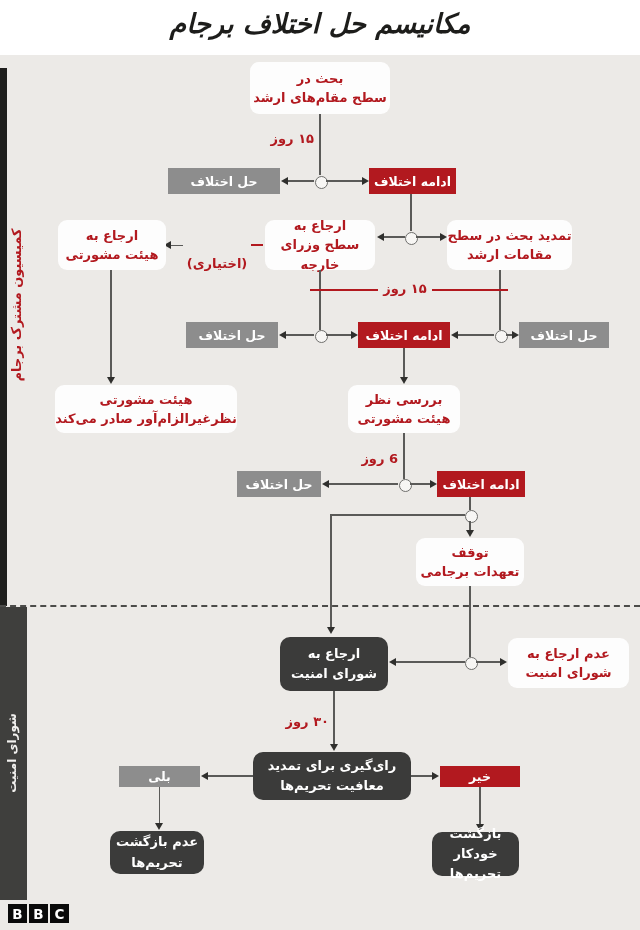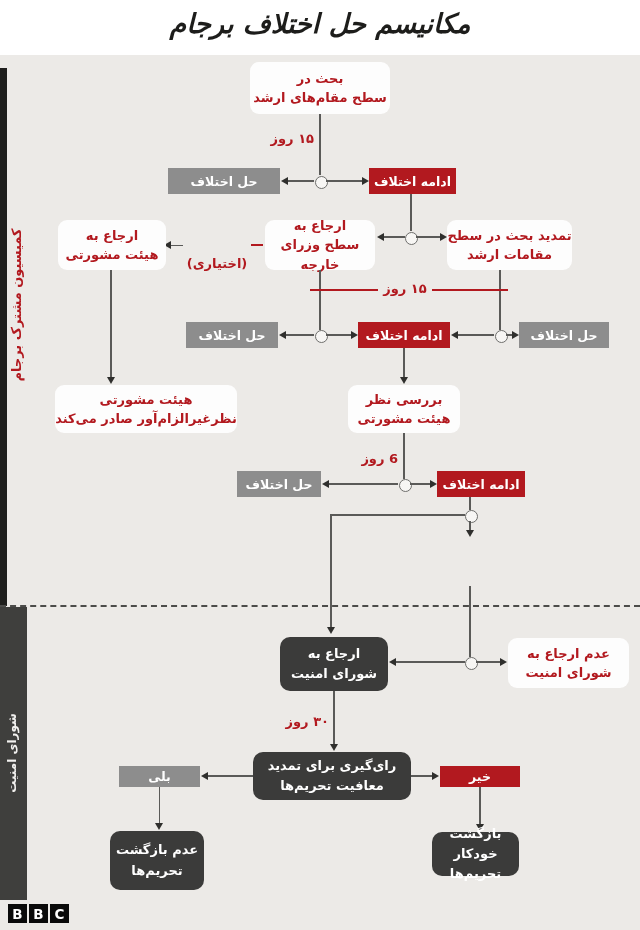--- a/index.html
+++ b/index.html
@@ -112,20 +112,22 @@
   <div class="arrR" style="left:430px;top:480px;"></div>
   <div class="abs rbox" style="left:426px;top:471px;width:88px;height:26px;left:437px;">ادامه اختلاف</div>
 
   <div class="vline" style="left:469.25px;top:497px;height:13px;"></div>
   <div class="circle" style="left:464.5px;top:509.5px;"></div>
   <div class="hline" style="left:330px;top:514.25px;width:135px;"></div>
   <div class="vline" style="left:330px;top:514.25px;height:113px;"></div>
   <div class="arrD" style="left:327px;top:627px;"></div>
   <div class="vline" style="left:469.25px;top:520.5px;height:10px;"></div>
   <div class="arrD" style="left:466px;top:530px;"></div>
+  <div class="abs wbox pre" style="left:416px;top:538px;width:108px;height:48px;">توقف
+تعهدات برجامی</div>
 
   <div class="vline" style="left:469.25px;top:586px;height:71px;"></div>
   <div class="circle" style="left:464.5px;top:656.5px;"></div>
   <div class="hline" style="left:396px;top:661.25px;width:69px;"></div>
   <div class="arrL" style="left:389px;top:658px;"></div>
   <div class="abs dbox pre" style="left:280px;top:637px;width:108px;height:54px;">ارجاع به
 شورای امنیت</div>
   <div class="hline" style="left:476px;top:661.25px;width:25px;"></div>
   <div class="arrR" style="left:500px;top:658px;"></div>
   <div class="abs wbox pre" style="left:508px;top:638px;width:121px;height:50px;">عدم ارجاع به
@@ -139,21 +141,21 @@
 
   <div class="hline" style="left:207px;top:775.25px;width:46px;"></div>
   <div class="arrL" style="left:201px;top:772px;"></div>
   <div class="abs gbox" style="left:119px;top:766px;width:81px;height:21px;">بلی</div>
   <div class="hline" style="left:411px;top:775.25px;width:22px;"></div>
   <div class="arrR" style="left:432px;top:772px;"></div>
   <div class="abs rbox" style="left:440px;top:766px;width:80px;height:21px;">خیر</div>
 
   <div class="vline" style="left:158.5px;top:787px;height:36px;"></div>
   <div class="arrD" style="left:155px;top:823px;"></div>
-  <div class="abs dbox pre" style="left:110px;top:831px;width:94px;height:59px;">عدم بازگشت
+  <div class="abs dbox pre" style="left:110px;top:831px;width:94px;height:43px;">عدم بازگشت
 تحریم‌ها</div>
   <div class="vline" style="left:479.25px;top:787px;height:37px;"></div>
   <div class="arrD" style="left:476px;top:824px;"></div>
   <div class="abs dbox pre" style="left:432px;top:832px;width:87px;height:44px;">بازگشت خودکار
 تحریم‌ها</div>
 
   <div class="bbc-sq" style="left:8px;top:904px;">B</div>
   <div class="bbc-sq" style="left:29px;top:904px;">B</div>
   <div class="bbc-sq" style="left:50px;top:904px;">C</div>
 </div>

